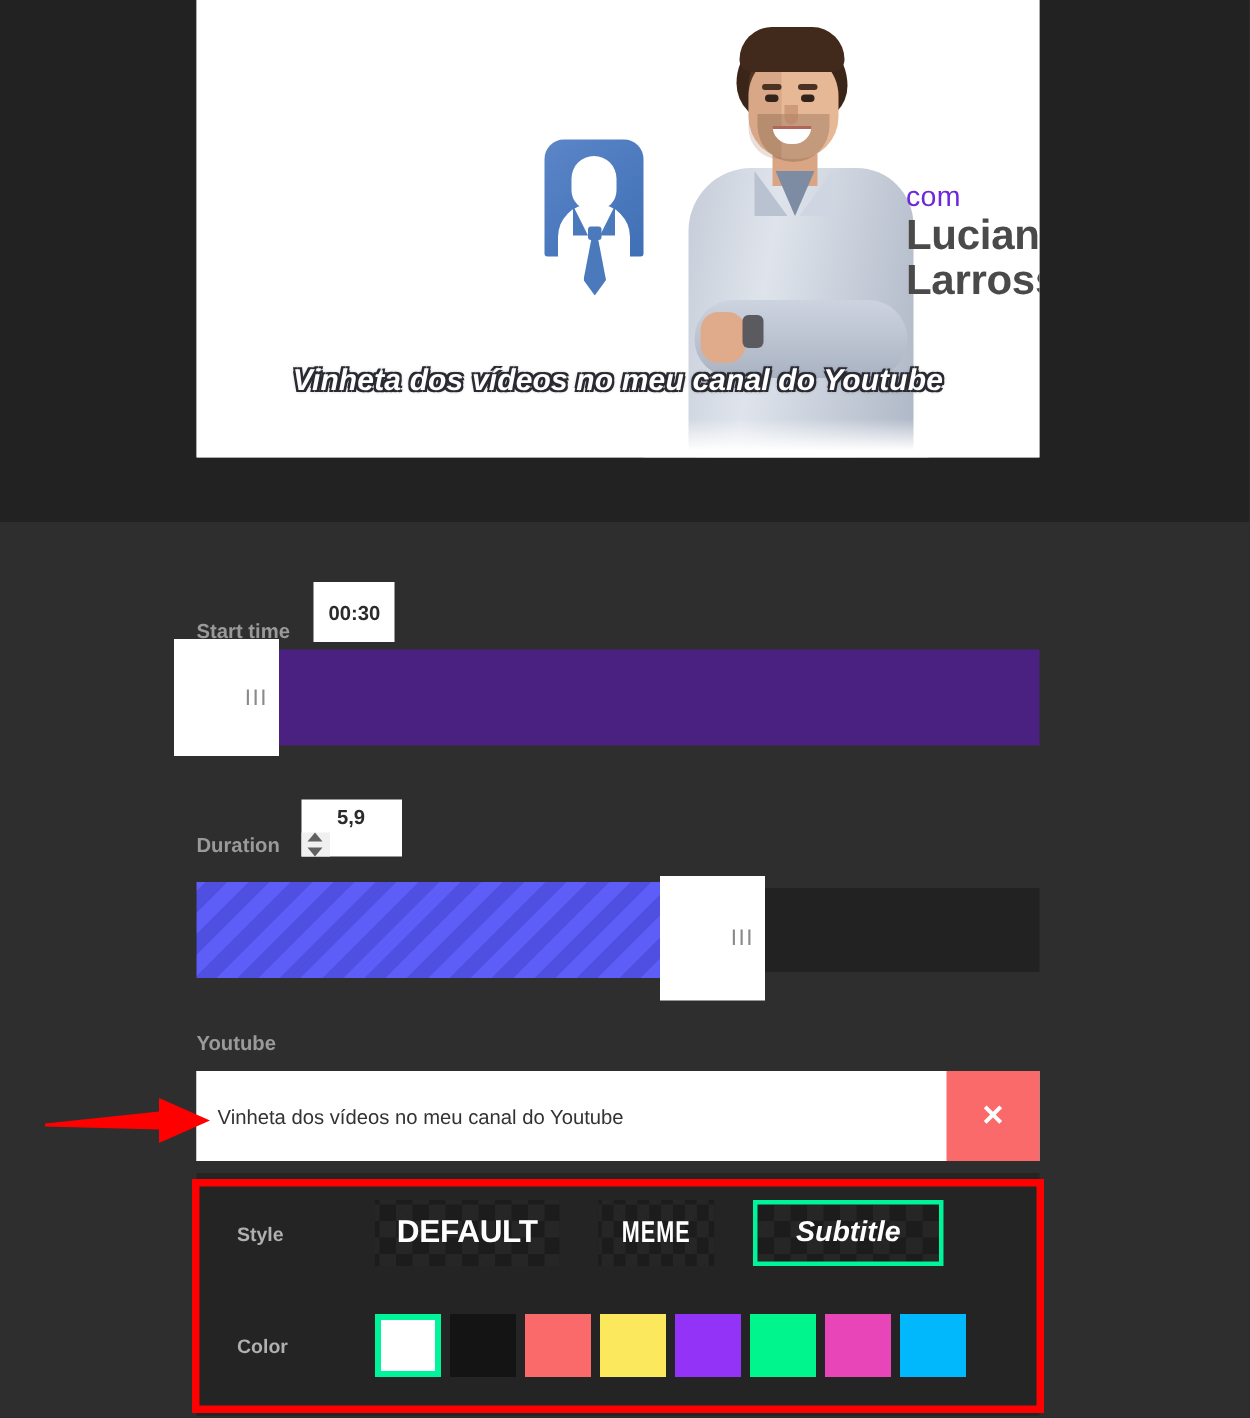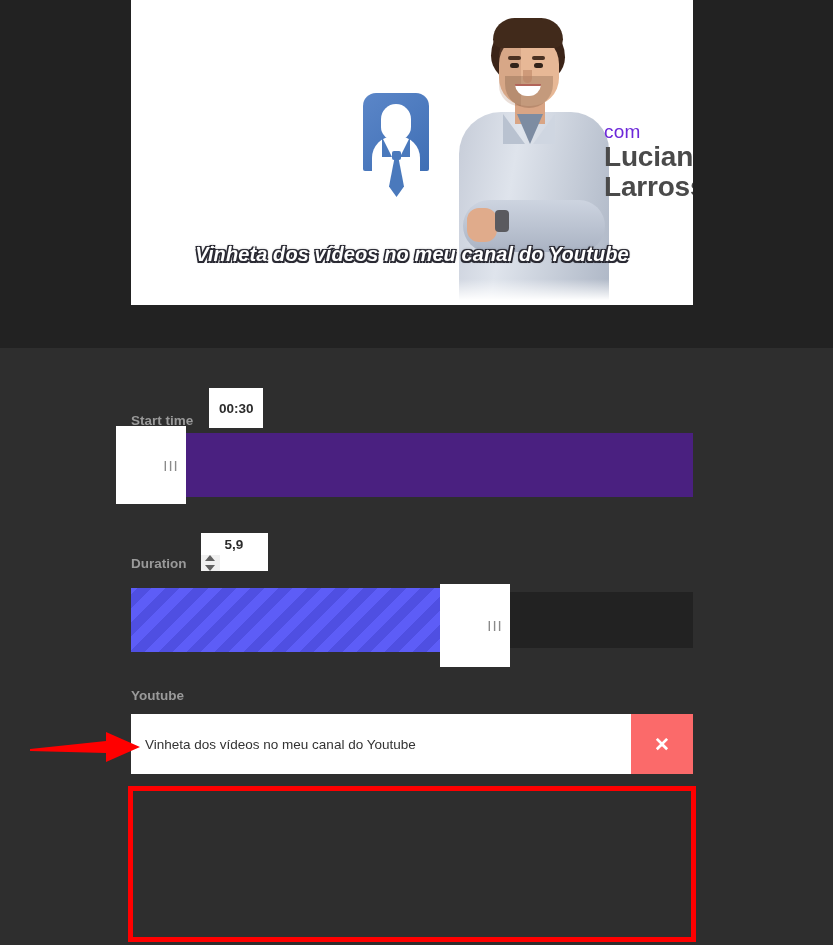--- a/index.html
+++ b/index.html
@@ -598,20 +598,42 @@
     <div class="handle handle-dur">
       <span class="grip">III</span>
     </div>
 
     <div class="row-label cap-label">Youtube</div>
     <div class="caption-wrap">
       <input class="caption-input" type="text" value="Vinheta dos vídeos no meu canal do Youtube" style="">
       <button class="caption-del">✕</button>
     </div>
 
+    <div class="style-block">
+
+      <div class="opt-row style">
+        <div class="opt-label">Style</div>
+        <div class="style-chip w1 chip-default">DEFAULT</div>
+        <div class="style-chip w2 chip-meme">MEME</div>
+        <div class="style-chip w3 chip-subtitle selected">Subtitle</div>
+      </div>
+
+      <div class="opt-row color">
+        <div class="opt-label">Color</div>
+        <div class="swatch selected" style="background-color: rgb(255, 255, 255);"></div>
+        <div class="swatch" style="background-color: rgb(20, 20, 20);"></div>
+        <div class="swatch" style="background-color: rgb(251, 106, 106);"></div>
+        <div class="swatch" style="background-color: rgb(251, 232, 92);"></div>
+        <div class="swatch" style="background-color: rgb(147, 51, 247);"></div>
+        <div class="swatch" style="background-color: rgb(0, 245, 140);"></div>
+        <div class="swatch" style="background-color: rgb(232, 69, 184);"></div>
+        <div class="swatch" style="background-color: rgb(0, 184, 251);"></div>
+      </div>
+
+    </div>
   </div>
 
   <svg class="anno-arrow" viewBox="0 0 110 34">
     <polygon points="0,19 76,11 76,2 110,17 76,32 76,23 0,21" fill="#ff0000"></polygon>
   </svg>
   <div class="anno-rect"></div>
 
 </div>
 
 </body></html>

